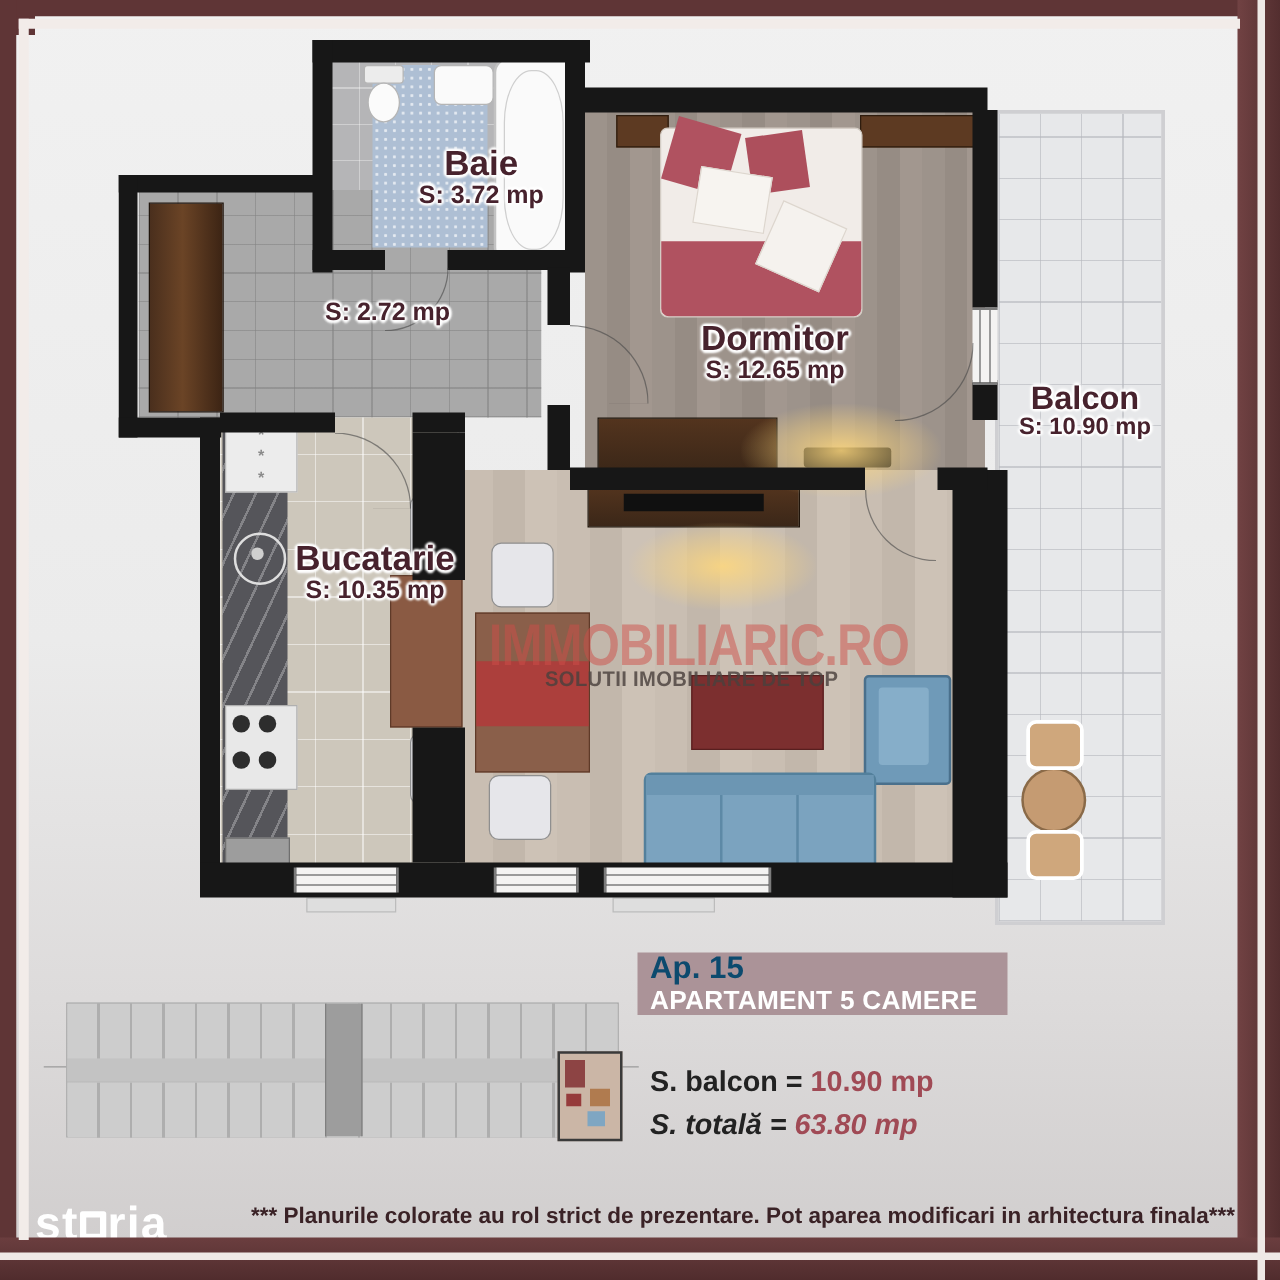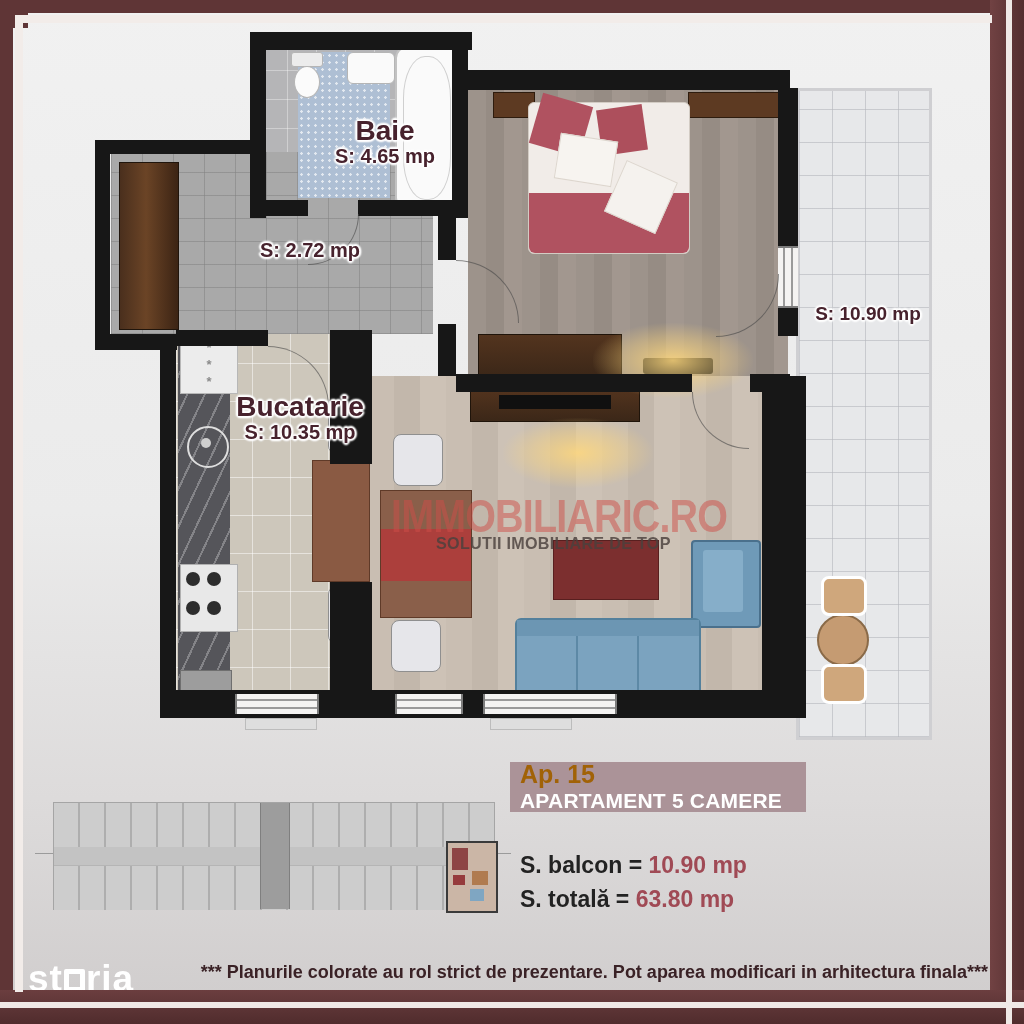--- a/index.html
+++ b/index.html
@@ -69,21 +69,21 @@
   
   .wm-brand{position:absolute;left:296px;top:460px;width:340px;z-index:40;
       font-size:47px;font-weight:bold;letter-spacing:-1px;color:rgba(206,78,72,.5);
       transform:scaleX(.84);transform-origin:left top;white-space:nowrap;}
   .wm-tag{position:absolute;left:341px;top:506px;width:230px;z-index:40;
       font-size:17px;font-weight:bold;letter-spacing:.3px;color:rgba(74,65,61,.82);
       transform:scaleX(.95);transform-origin:left top;white-space:nowrap;}
 
   
   .band{left:510px;top:762px;width:296px;height:50px;background:#ab9398;z-index:5;}
-  .ap-no{left:520px;top:760px;z-index:6;font-size:25px;font-weight:bold;color:#a16207;}
+  .ap-no{left:520px;top:760px;z-index:6;font-size:25px;font-weight:bold;color:#0c4a6e;}
   .ap-type{left:520px;top:789px;z-index:6;font-size:21px;font-weight:bold;color:#ffffff;letter-spacing:.2px;}
   .area-line{position:absolute;left:520px;z-index:6;font-size:23px;font-weight:bold;color:#222;}
   .area-line .val{color:#a04a55;}
 
   
   .scara{top:934px;right:36px;z-index:55;font-size:30px;font-weight:bold;color:#9c2727;
       border-bottom:3px solid #9c2727;padding-bottom:1px;}
   .disclaimer{top:962px;right:36px;z-index:55;font-size:18px;font-weight:bold;color:#3a2226;white-space:nowrap;}
   .storia{left:28px;top:958px;z-index:55;color:#fff;font-size:37px;font-weight:bold;letter-spacing:1px;}
   .storia .sq{display:inline-block;width:11px;height:13px;border:5px solid #fff;border-radius:2px;vertical-align:-1px;margin:0 1px;}
@@ -213,29 +213,34 @@
     <div class="sill" style="left:395px;top:690px;width:80px;height:10px;"></div>
 
     <div class="arc br" style="left:213px;top:186px;width:50px;height:50px;"></div>
     <div class="arc tr" style="left:173px;top:318px;width:60px;height:60px;"></div>
     <div class="arc tr" style="left:361px;top:232px;width:62px;height:62px;"></div>
     <div class="arc br" style="left:621px;top:246px;width:62px;height:62px;"></div>
     <div class="arc bl" style="left:597px;top:364px;width:56px;height:56px;"></div>
 
     <div class="rlabel" style="left:200px;top:88px;width:180px;">
       <span class="rname">Baie</span>
-      <span class="rarea">S: 4.65 mp</span>
+      <span class="rarea">S: 3.72 mp</span>
     </div>
     <div class="rlabel" style="left:135px;top:212px;width:160px;">
       <span class="rarea">S: 2.72 mp</span>
     </div>
+    <div class="rlabel" style="left:425px;top:228px;width:200px;">
+      <span class="rname">Dormitor</span>
+      <span class="rarea">S: 12.65 mp</span>
+    </div>
     <div class="rlabel" style="left:688px;top:276px;width:170px;">
+      <span class="rname" style="font-size:26px;">Balcon</span>
       <span class="rarea" style="font-size:19px;">S: 10.90 mp</span>
     </div>
-    <div class="rlabel" style="left:100px;top:364px;width:210px;">
+    <div class="rlabel" style="left:100px;top:404px;width:210px;">
       <span class="rname">Bucatarie</span>
       <span class="rarea">S: 10.35 mp</span>
     </div>
 
     <div class="wm-brand">IMMOBILIARIC.RO</div>
     <div class="wm-tag">SOLUTII IMOBILIARE DE TOP</div>
   </div>
 
   <div class="abs mini">
     <div class="axis"></div>
@@ -252,21 +257,21 @@
       </div>
     </div>
   </div>
 
   <div class="abs band"></div>
   <div class="abs ap-no">Ap. 15</div>
   <div class="abs ap-type">APARTAMENT 5 CAMERE</div>
   <div class="area-line" style="top:852px;">
     <span>S. balcon = </span><span class="val">10.90 mp</span>
   </div>
-  <div class="area-line" style="top:886px;">
+  <div class="area-line" style="top:886px;font-style:italic;">
     <span>S. totală = </span><span class="val">63.80 mp</span>
   </div>
 
   <div class="abs disclaimer">*** Planurile colorate au rol strict de prezentare. Pot aparea modificari in arhitectura finala***</div>
   <div class="abs storia"><span>st</span><span class="sq"></span><span>ria</span></div>
 
   <div class="abs f-corner"></div>
   <div class="abs f-top"></div>
   <div class="abs f-left"></div>
   <div class="abs f-stripe-h"></div>

